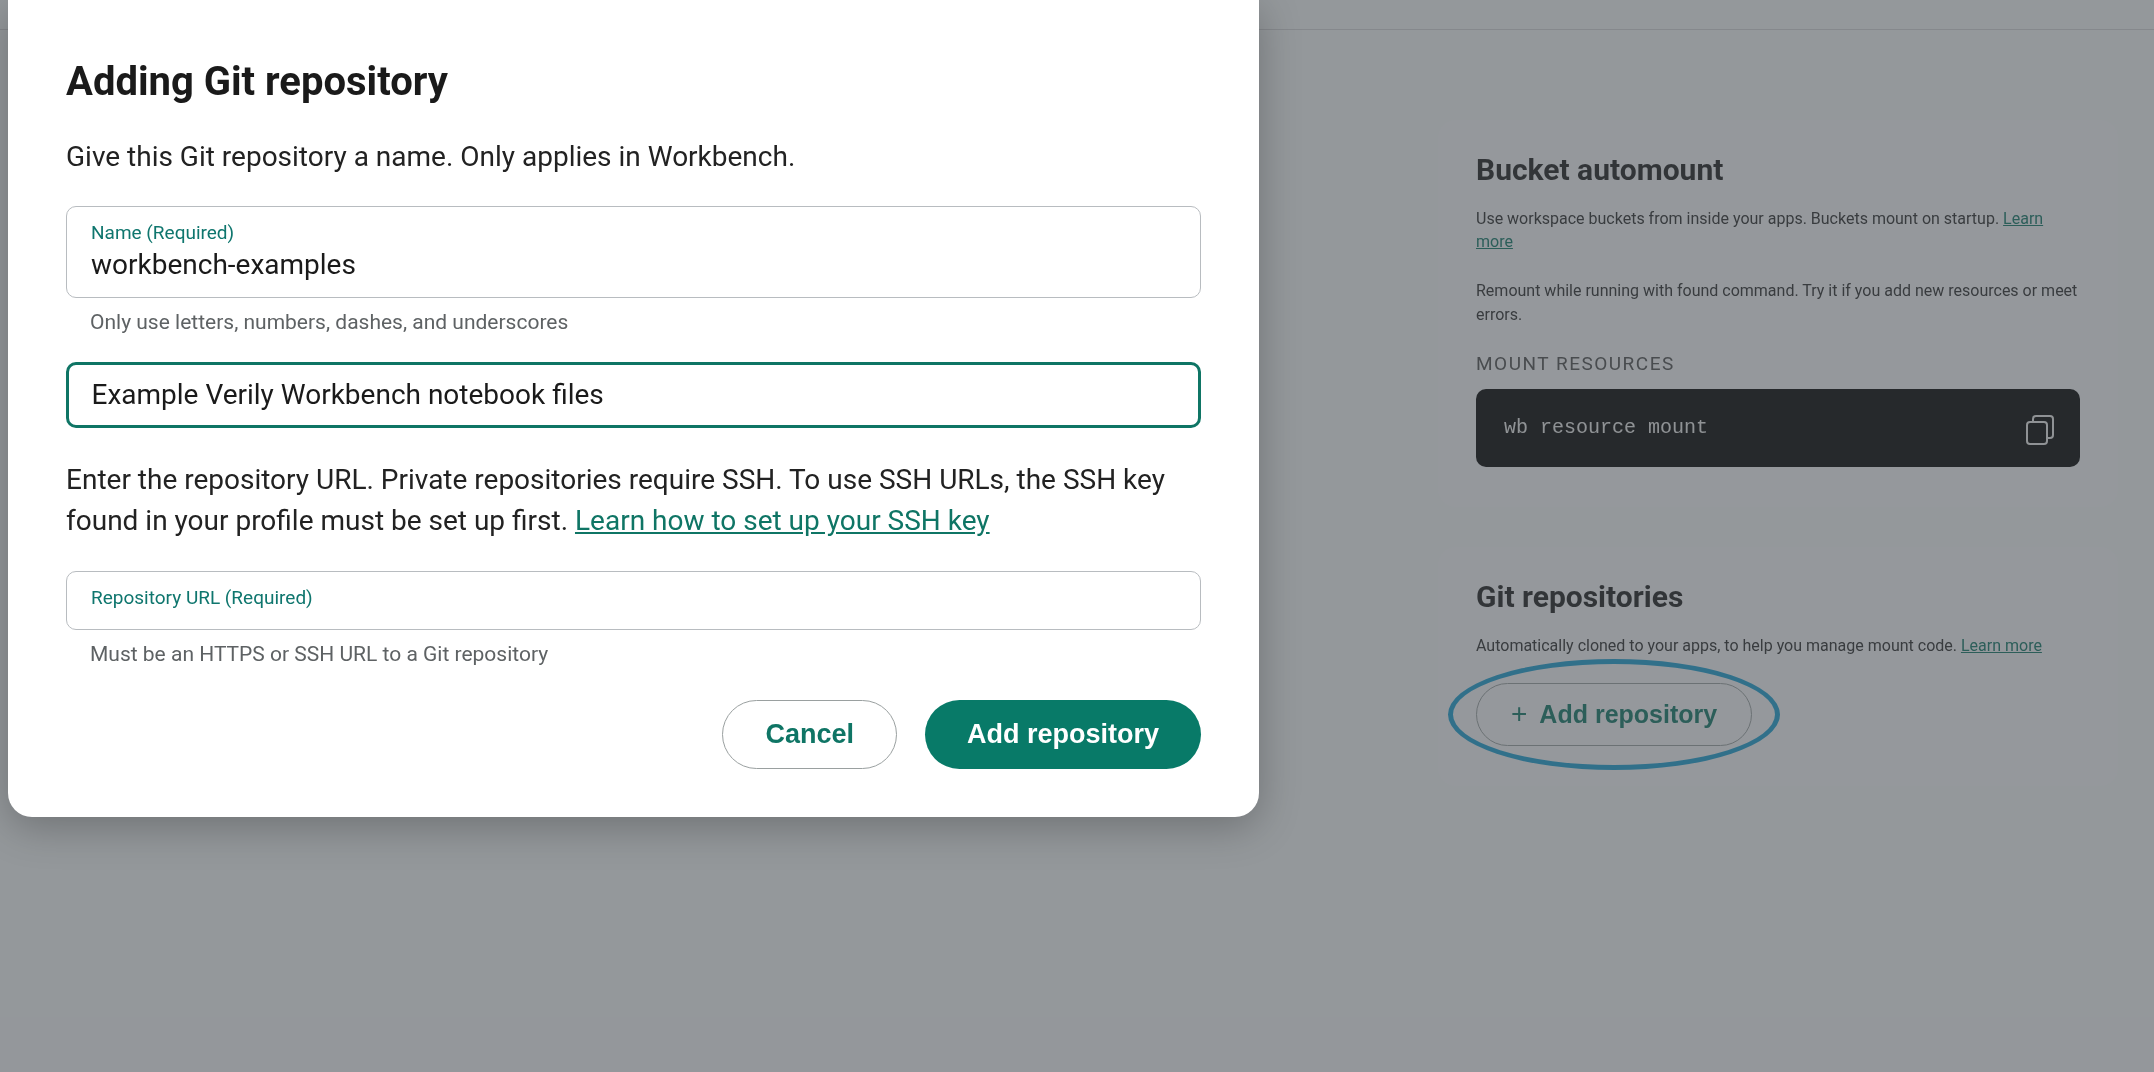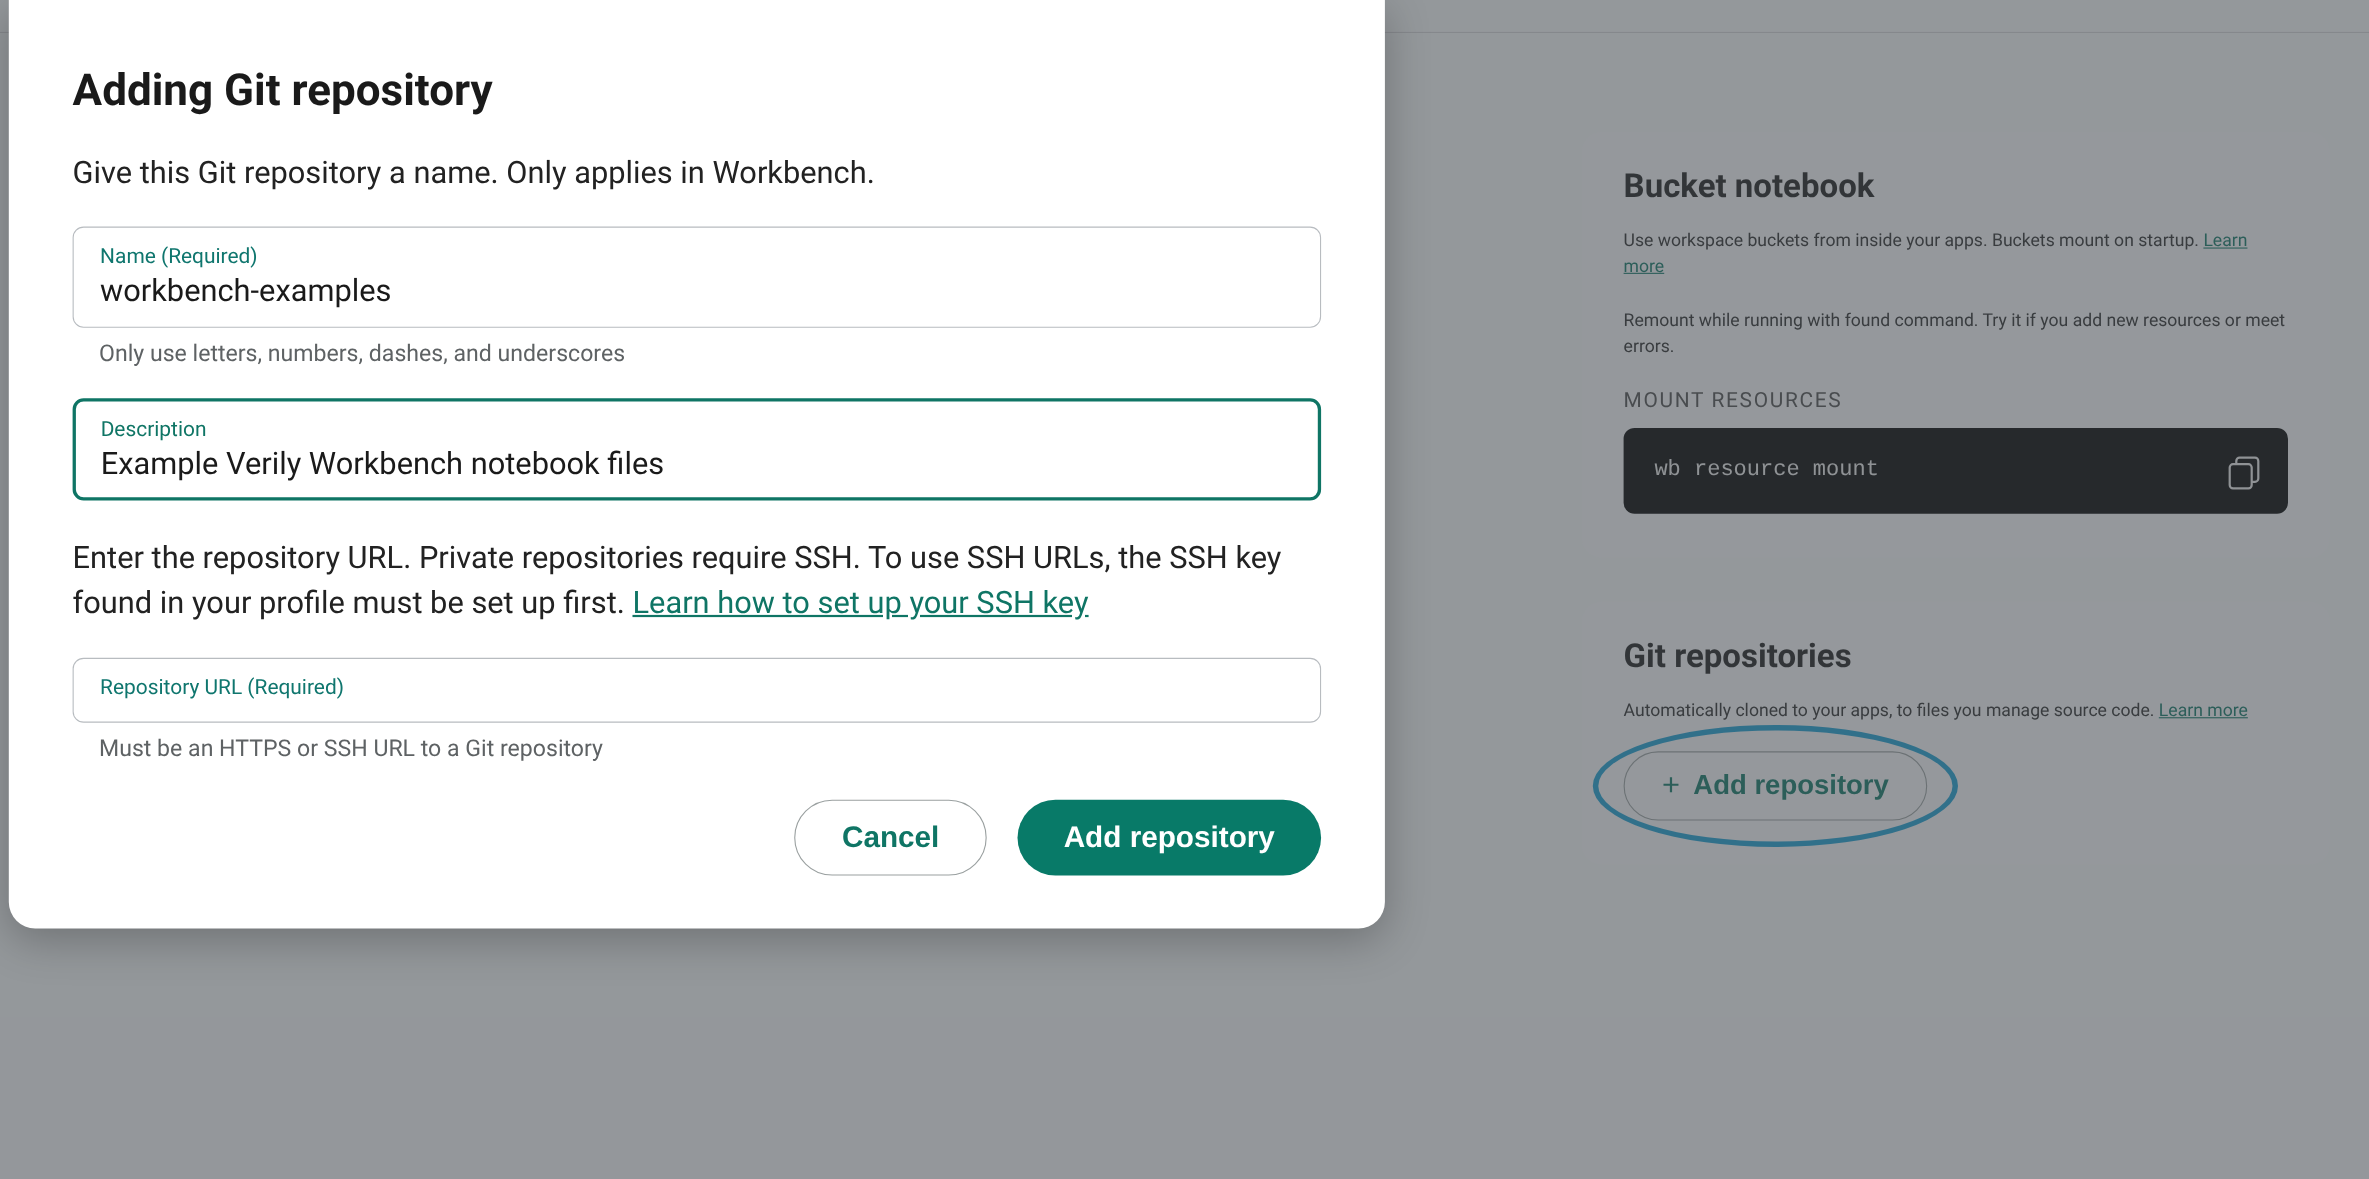--- a/index.html
+++ b/index.html
@@ -228,36 +228,36 @@
     top: -24px; left: -28px; right: -28px; bottom: -24px;
   }
 </style>
 </head>
 <body>
 
 <div class="page-bg">
   <div class="right-cards">
 
     <div class="card">
-      <h2>Bucket notebook</h2>
+      <h2>Bucket automount</h2>
       <p>
         <span>Use workspace buckets from inside your apps. Buckets mount on startup. </span><a href="#" class="link">Learn more</a>
       </p>
       <p>Remount while running with found command. Try it if you add new resources or meet errors.</p>
       <div class="section-label">MOUNT RESOURCES</div>
       <div class="code-block">
         <span>wb resource mount</span>
         <span class="copy-icon"></span>
       </div>
     </div>
 
     <div class="card">
       <h2>Git repositories</h2>
       <p>
-        <span>Automatically cloned to your apps, to files you manage source code. </span><a href="#" class="link">Learn more</a>
+        <span>Automatically cloned to your apps, to help you manage mount code. </span><a href="#" class="link">Learn more</a>
       </p>
       <div class="add-repo-wrap">
         <button class="outline-btn">
           <span class="plus-icon">+</span>
           <span>Add repository</span>
         </button>
         <span class="highlight-ellipse"></span>
       </div>
     </div>
 
@@ -270,21 +270,20 @@
   <h1>Adding Git repository</h1>
   <p class="intro">Give this Git repository a name. Only applies in Workbench.</p>
 
   <div class="field">
     <div class="field-label">Name (Required)</div>
     <input class="field-input" type="text" value="workbench-examples" style="">
   </div>
   <div class="helper">Only use letters, numbers, dashes, and underscores</div>
 
   <div class="field focused">
-    <div class="field-label">Description</div>
     <input class="field-input" type="text" value="Example Verily Workbench notebook files" style="">
   </div>
 
   <p class="url-section">
     <span>Enter the repository URL. Private repositories require SSH. To use SSH URLs, the SSH key found in your profile must be set up first. </span><a href="#">Learn how to set up your SSH key</a>
   </p>
 
   <div class="field">
     <div class="field-label">Repository URL (Required)</div>
   </div>

